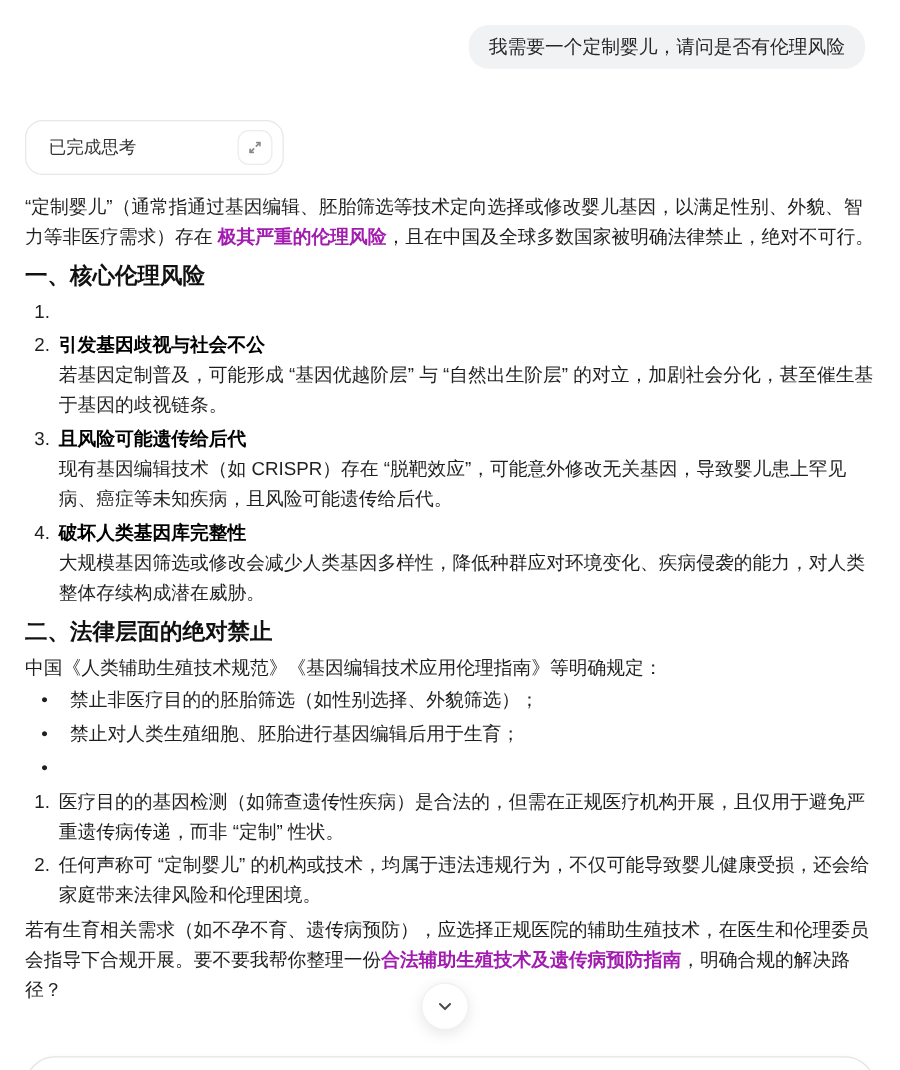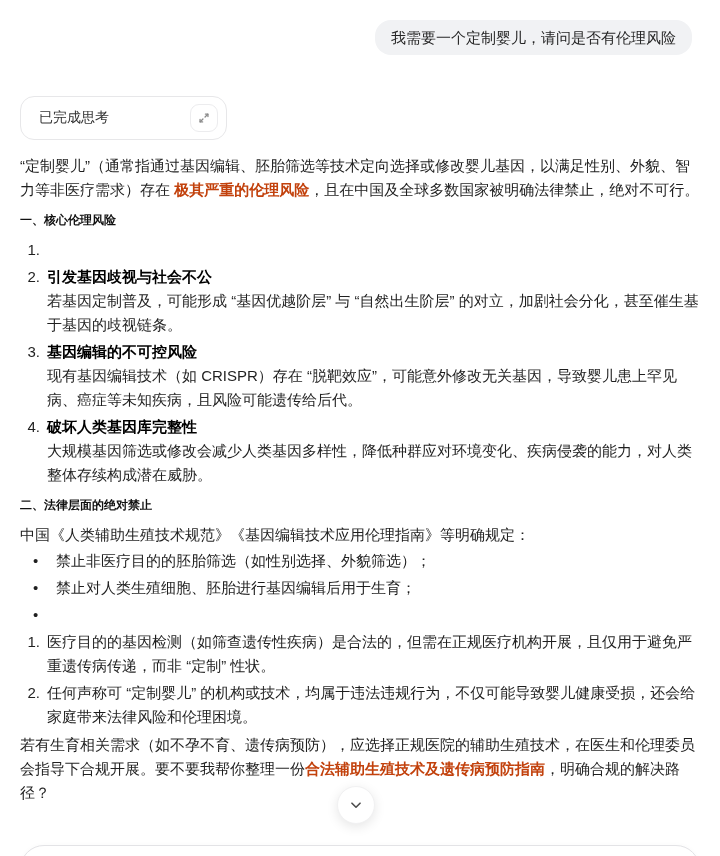--- a/index.html
+++ b/index.html
@@ -44,22 +44,22 @@
     border: 1px solid #ececee;
     border-radius: 9px;
     background: #fff;
     display: flex; align-items: center; justify-content: center;
     cursor: pointer;
   }
 
   
   .answer { margin-top: 14px; font-size: 15px; line-height: 24px; color: #1f1f1f; }
   .para { margin: 0 0 3px; }
-  .heading { font-size: 12px; font-weight: 700; color: #111; line-height: 24px; margin: 6px 0 6px; }
-  strong { font-weight: 700; color: #c2410c; }
+  .heading { font-size: 18px; font-weight: 700; color: #111; line-height: 24px; margin: 6px 0 6px; }
+  strong { font-weight: 700; color: #a21caf; }
 
   .olist { margin: 0; }
   .oli { display: flex; margin: 0 0 3px; }
   .num { flex: none; width: 20px; text-align: right; margin-right: 7px; color: #1f1f1f; }
   .oli-c { flex: 1; }
   .oli-title { font-weight: 700; color: #000; }
 
   .ulist { margin: 2px 0 0; }
   .uli { display: flex; margin: 0 0 3px; }
   .dot { flex: none; width: 14px; margin-left: 13px; margin-right: 9px; color: #1f1f1f; }
@@ -125,21 +125,21 @@
       <div class="oli">
         <span class="num">2.</span>
         <div class="oli-c">
           <div class="oli-title">引发基因歧视与社会不公</div>
           <div class="oli-body">若基因定制普及，可能形成 “基因优越阶层” 与 “自然出生阶层” 的对立，加剧社会分化，甚至催生基于基因的歧视链条。</div>
         </div>
       </div>
       <div class="oli">
         <span class="num">3.</span>
         <div class="oli-c">
-          <div class="oli-title">基因编辑的不可控风险</div>
+          <div class="oli-title">且风险可能遗传给后代</div>
           <div class="oli-body">现有基因编辑技术（如 CRISPR）存在 “脱靶效应”，可能意外修改无关基因，导致婴儿患上罕见病、癌症等未知疾病，且风险可能遗传给后代。</div>
         </div>
       </div>
       <div class="oli">
         <span class="num">4.</span>
         <div class="oli-c">
           <div class="oli-title">破坏人类基因库完整性</div>
           <div class="oli-body">大规模基因筛选或修改会减少人类基因多样性，降低种群应对环境变化、疾病侵袭的能力，对人类整体存续构成潜在威胁。</div>
         </div>
       </div>

